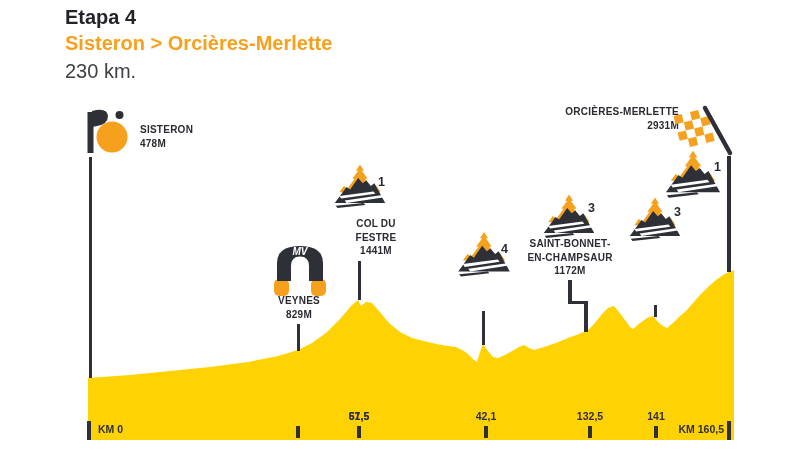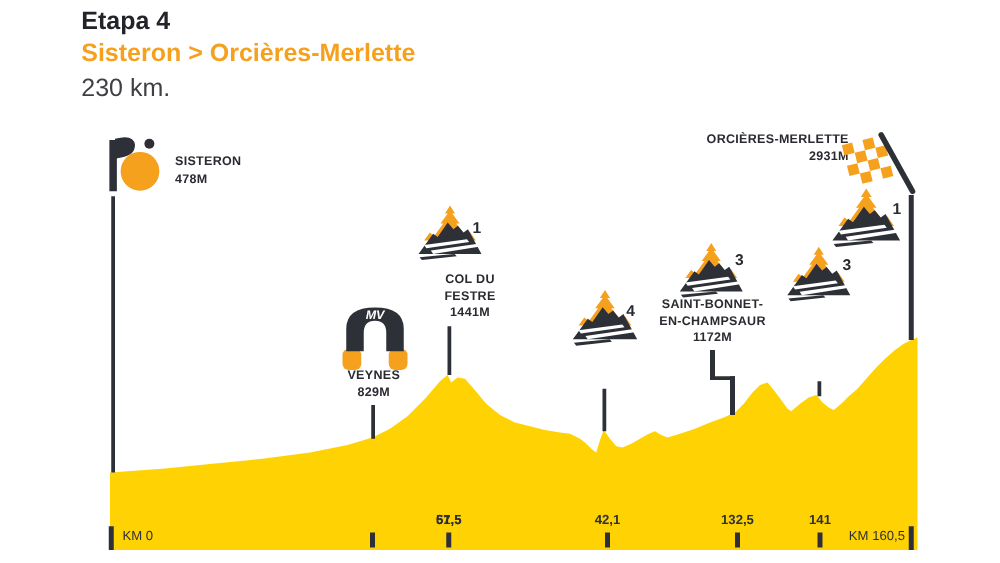--- a/index.html
+++ b/index.html
@@ -23,21 +23,21 @@
   .lbl{position:absolute;font-size:10px;line-height:13.5px;font-weight:bold;
        letter-spacing:.25px;color:#2A2B31;text-align:center;
        transform:translateX(-50%);white-space:nowrap;}
   .lbl.al-left{transform:none;text-align:left;}
   .lbl.al-right{transform:none;text-align:right;}
   .cat{position:absolute;font-size:12.5px;font-weight:bold;color:#2A2B31;}
   .mtn{position:absolute;}
   .tick{position:absolute;width:4px;background:var(--dark);}
   .ticklbl{position:absolute;font-size:10.5px;font-weight:bold;color:var(--dark);
            transform:translateX(-50%);white-space:nowrap;}
-  .axiscap{position:absolute;font-size:10.5px;font-weight:normal;color:var(--dark);white-space:nowrap;}
+  .axiscap{position:absolute;font-size:10.5px;font-weight:bold;color:var(--dark);white-space:nowrap;}
 </style>
 </head>
 <body>
 
 <div class="canvas">
 
   <div class="hdr">
     <h1>Etapa 4</h1>
     <h2>Sisteron &gt; Orcières-Merlette</h2>
     <div class="dist">230 km.</div>

